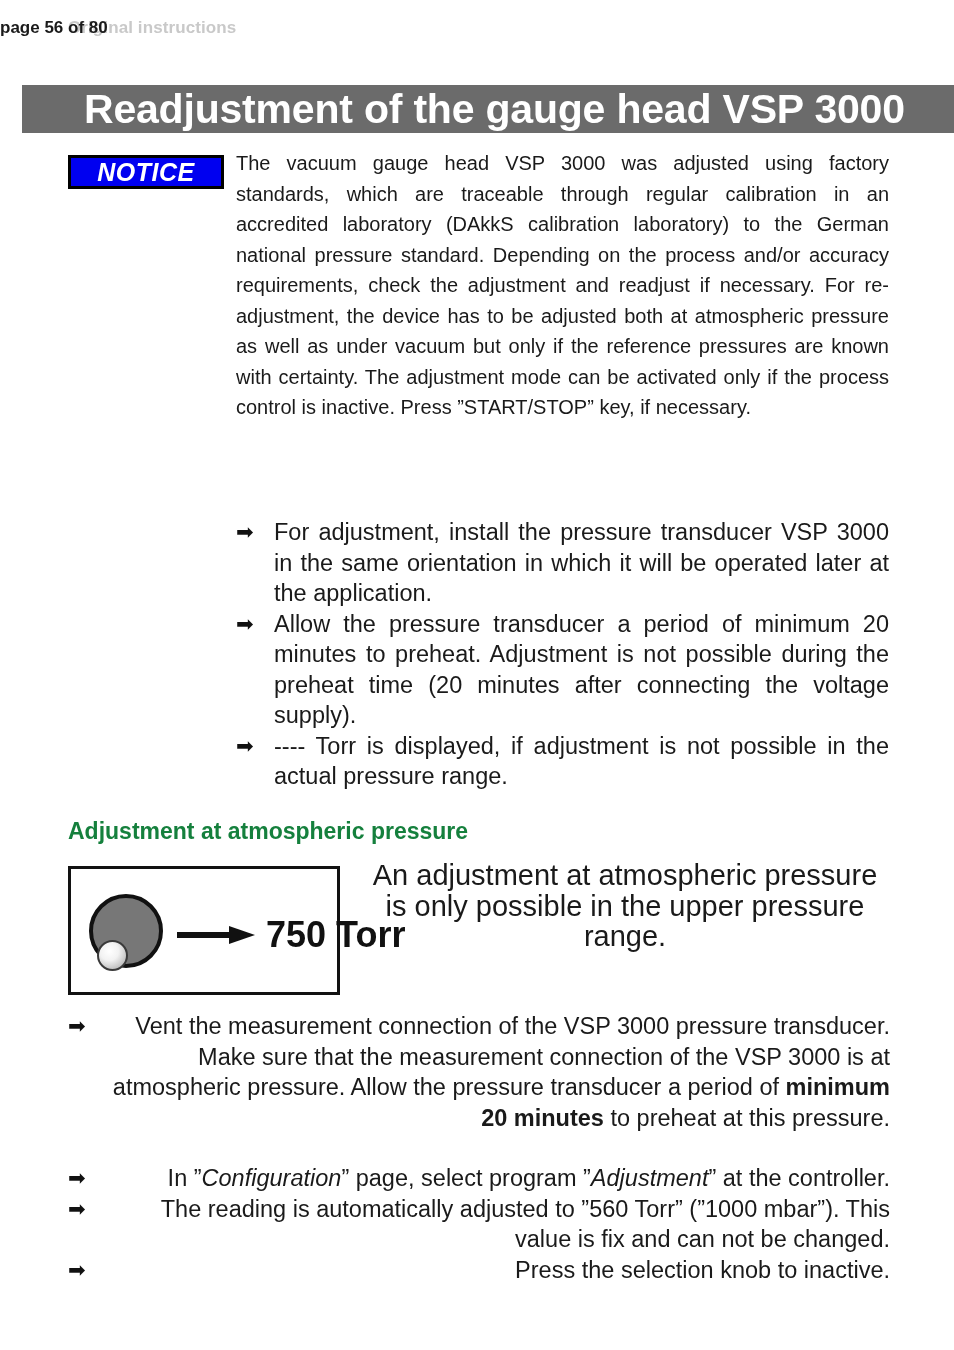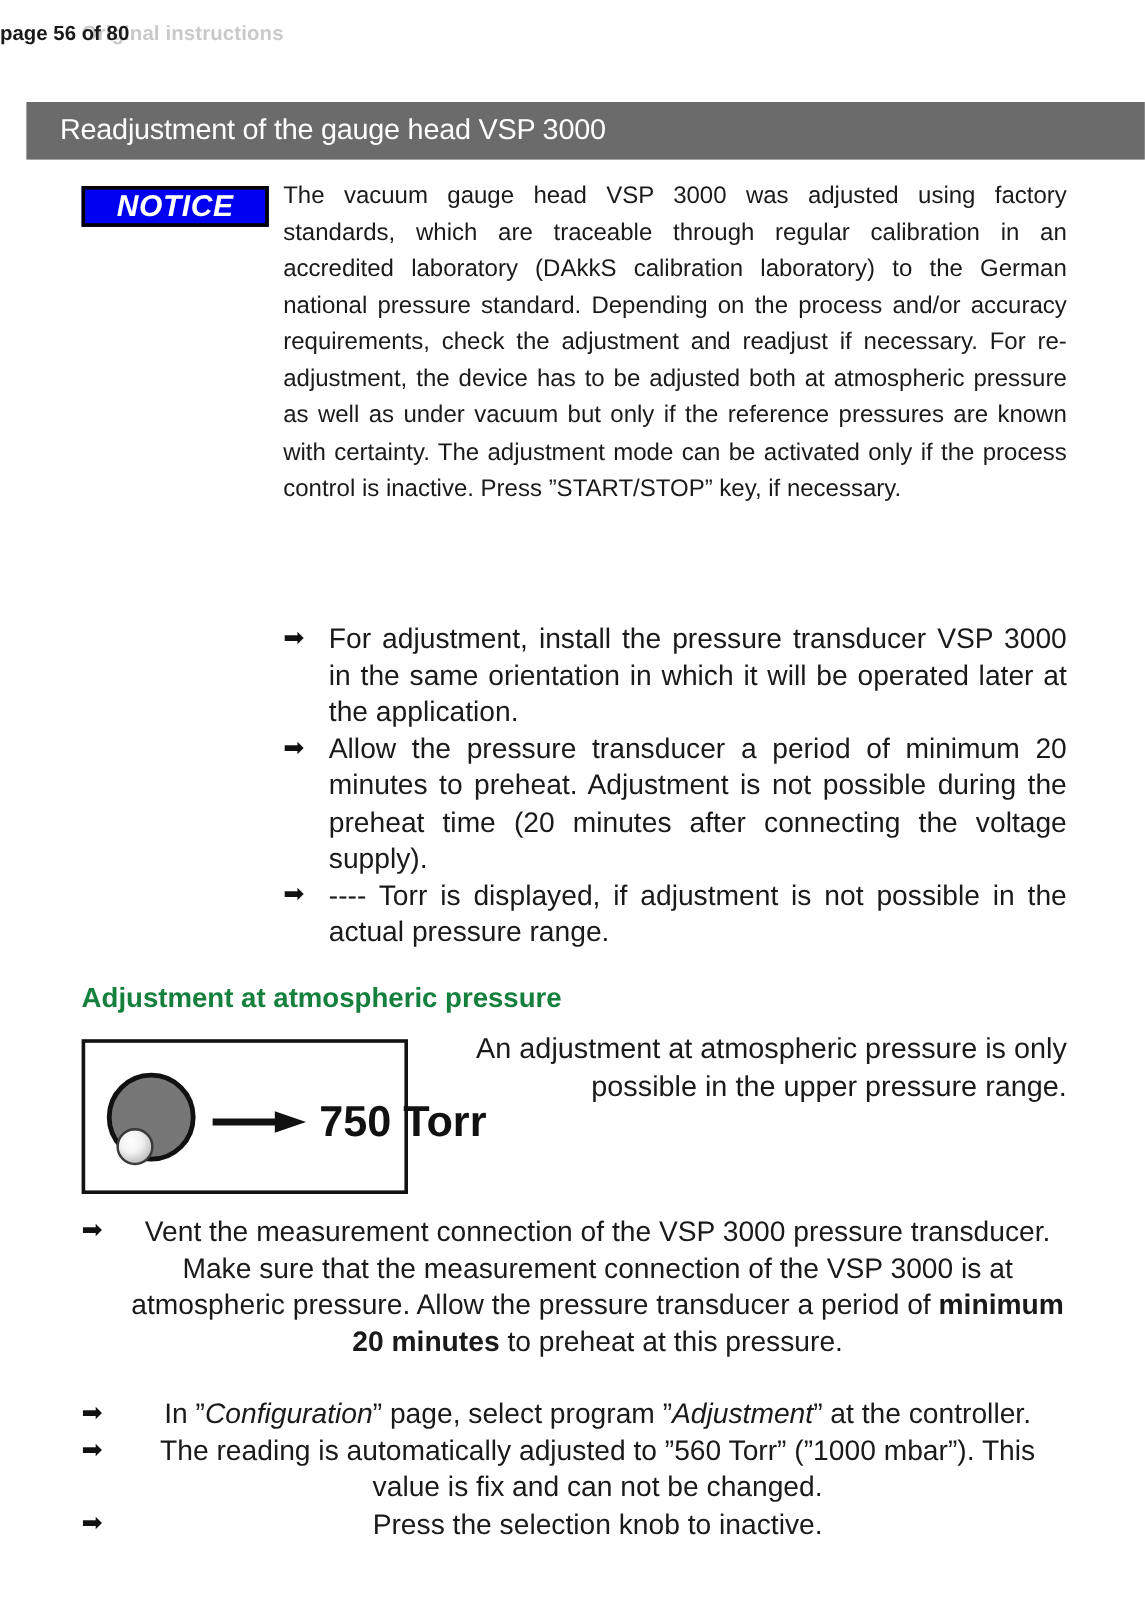--- a/index.html
+++ b/index.html
@@ -47,26 +47,26 @@
   .title-bar {
     position: absolute;
     left: 22px;
     top: 85px;
     width: 932px;
     height: 48px;
     background: #6b6b6b;
   }
   .title-bar-text {
     position: absolute;
-    left: 28px;
+    left: 62px;
     top: 50%;
     transform: translateY(-50%);
     color: #ffffff;
-    font-size: 24px;
-    font-weight: normal;
+    font-size: 41px;
+    font-weight: bold;
     letter-spacing: -0.2px;
     white-space: nowrap;
   }
 
   
   .notice-badge {
     position: absolute;
     left: 68px;
     top: 155px;
     width: 156px;
@@ -121,21 +121,21 @@
     top: 0;
     width: 28px;
     font-size: 21px;
     line-height: 30.5px;
     color: #111111;
   }
   .arrow-list li .li-text {
     display: block;
   }
   .arrow-list li.last-line-left .li-text {
-    text-align: center;
+    text-align: right;
   }
 
   .list-indented {
     left: 236px;
     top: 517px;
     width: 653px;
   }
 
   .list-bottom {
     left: 68px;
@@ -206,23 +206,23 @@
     font-weight: bold;
     color: #111111;
     white-space: nowrap;
   }
 
   .figure-side-text {
     position: absolute;
     left: 361px;
     top: 860px;
     width: 528px;
-    font-size: 24px;
-    line-height: 30.5px;
-    text-align: right;
+    font-size: 29px;
+    line-height: 30.5px;
+    text-align: center;
   }
 
   b.bold { font-weight: bold; }
   i.ital { font-style: italic; }
 </style>
 </head>
 <body>
 
 <div class="page-header">
   <div class="header-left">Original instructions</div>

